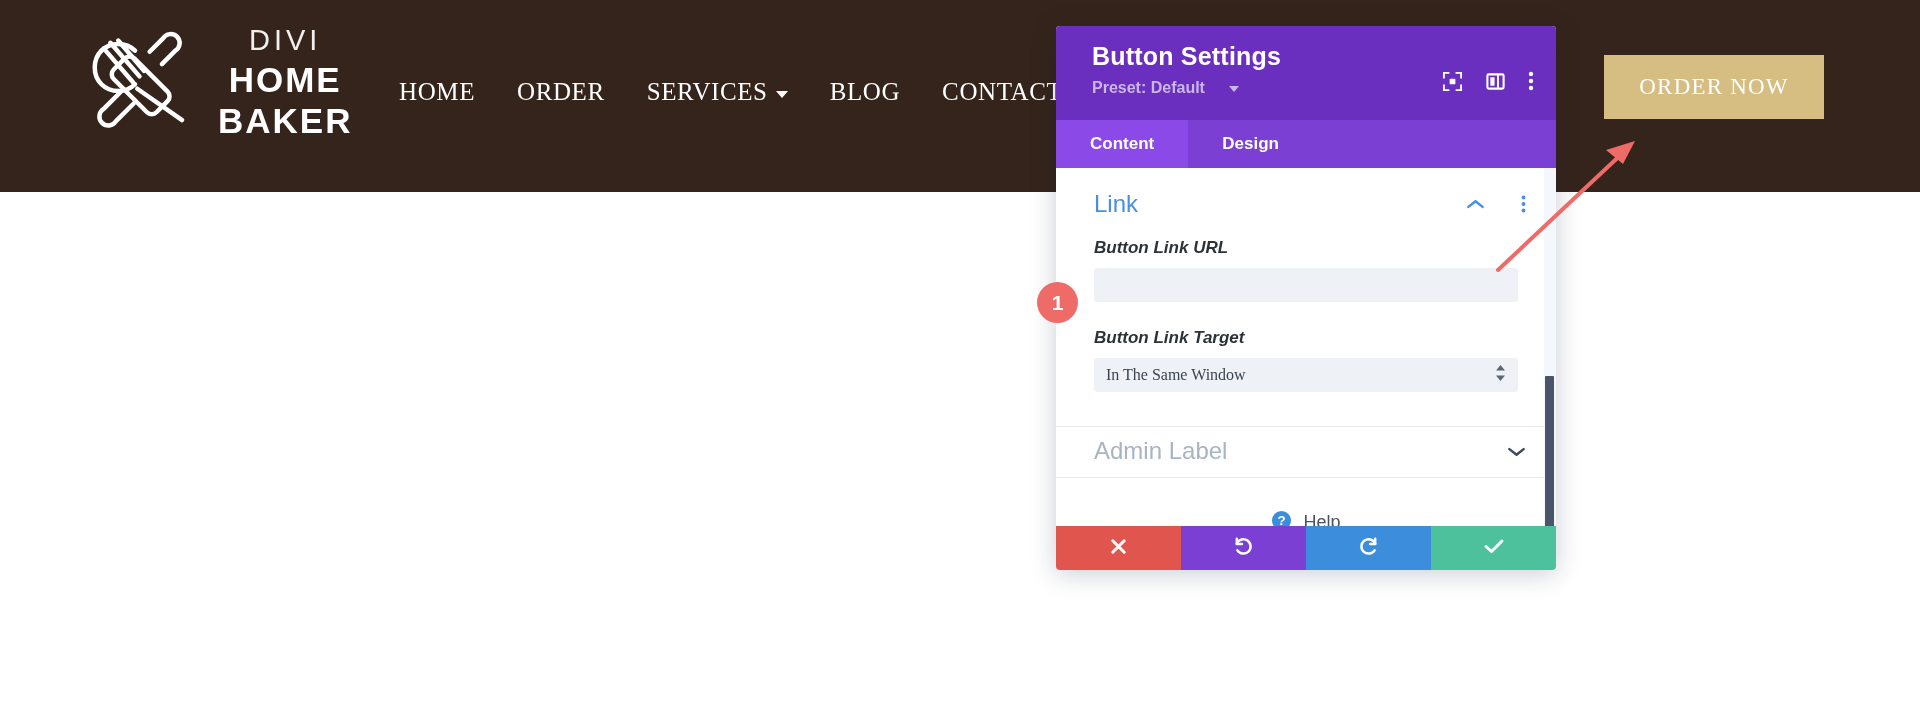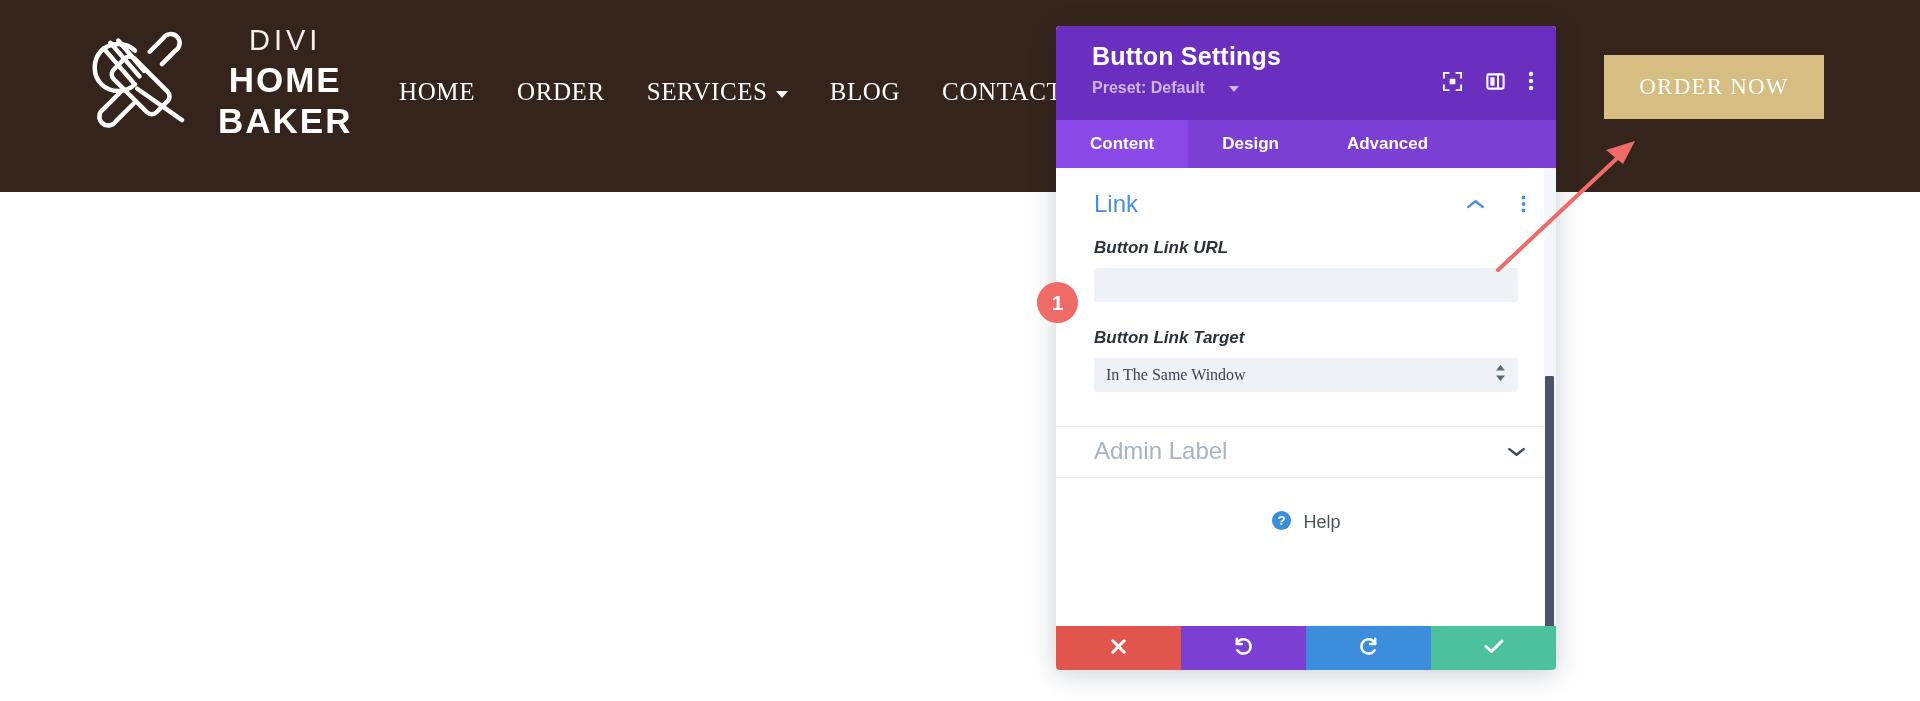--- a/index.html
+++ b/index.html
@@ -110,21 +110,21 @@
     justify-content: center;
     cursor: pointer;
   }
 
   
   .modal {
     position: absolute;
     left: 1056px;
     top: 26px;
     width: 500px;
-    height: 644px;
+    height: 544px;
     background: #ffffff;
     border-radius: 4px;
     box-shadow: 0 4px 26px rgba(20, 30, 60, 0.22);
     overflow: hidden;
     display: flex;
     flex-direction: column;
   }
 
   .modal-header {
     background: #6c2eb9;
@@ -415,21 +415,20 @@
               <circle cx="3" cy="11" r="2.2"></circle>
               <circle cx="3" cy="18" r="2.2"></circle>
           </svg>
         </span>
       </div>
     </div>
 
     <div class="modal-tabs">
       <div class="tab active">Content</div>
       <div class="tab">Design</div>
-      <div class="tab">Advanced</div>
     </div>
 
     <div class="modal-body">
 
       <div class="section-head">
         <span class="section-title">Link</span>
         <span class="sect-ico">
           <svg width="19" height="13" viewBox="0 0 20 13" fill="none" stroke="#4a8ee0" stroke-width="2.6" stroke-linecap="round" stroke-linejoin="round">
             <path d="M2.5 9 L10 3 L17.5 9"></path>
           </svg>

